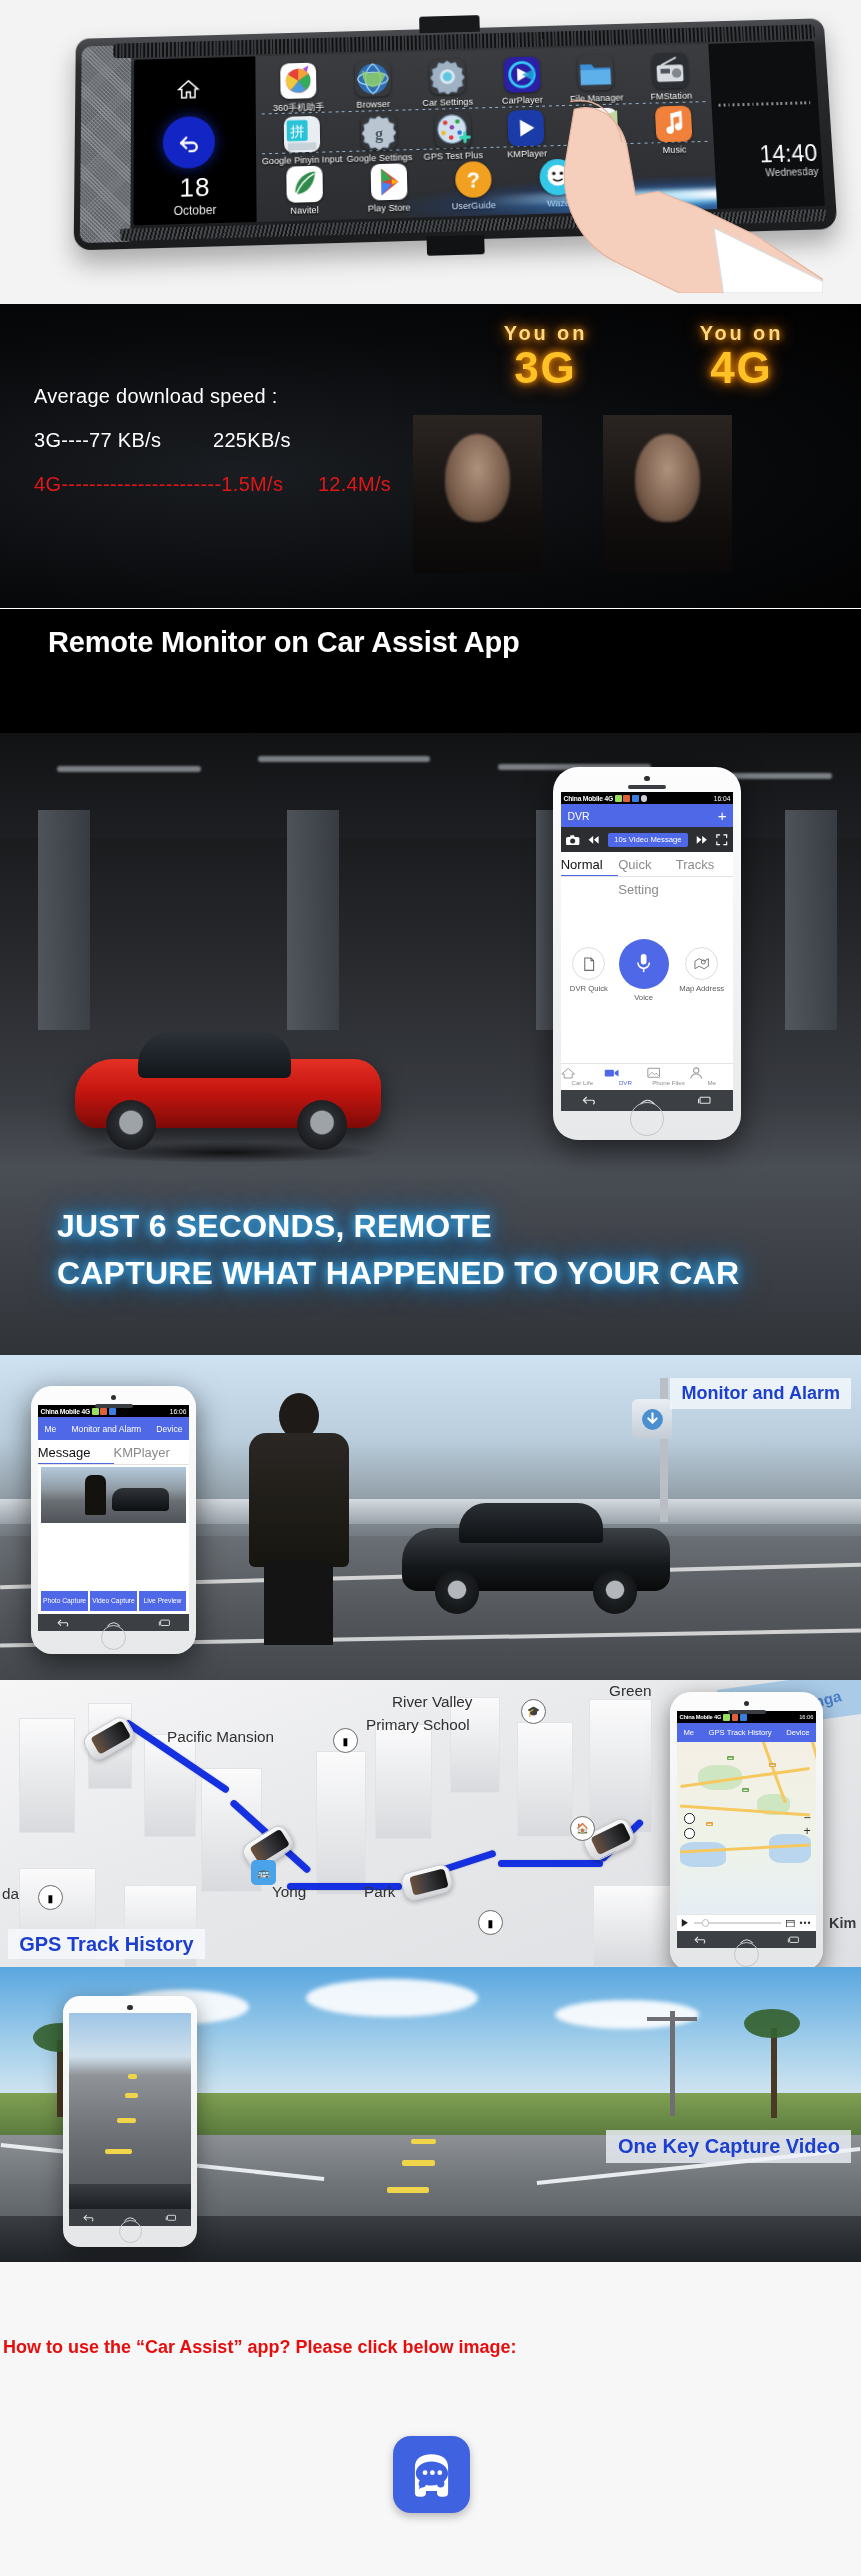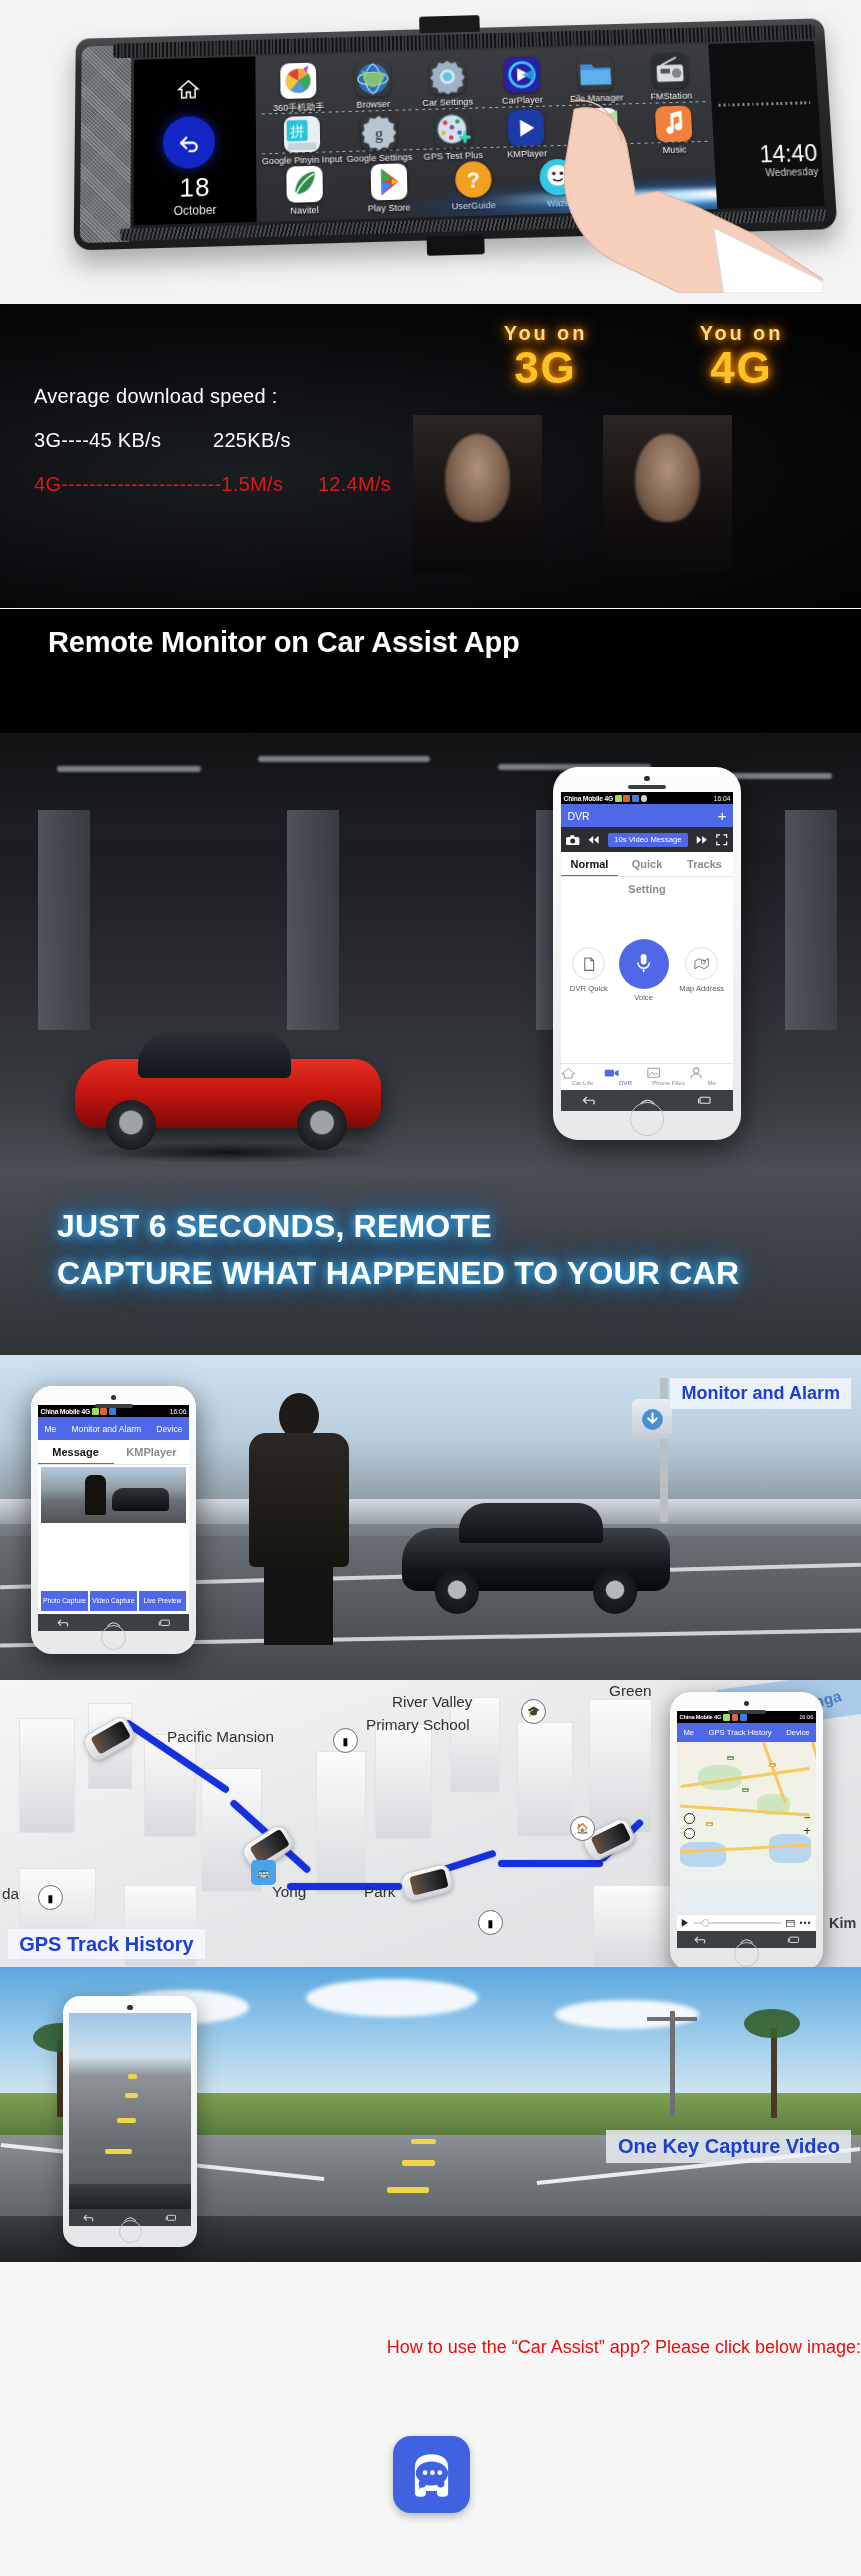--- a/index.html
+++ b/index.html
@@ -136,21 +136,21 @@
      justify-content:space-between; padding:0 6.7px; font-size:10.5px; }
   .pbar .mid{ font-size:9.6px; }
   .pvideo{ height:96px; background:linear-gradient(180deg,#2f3237 0%,#4b4f56 42%,#6b7077 70%,#3a3d42 100%); position:relative;}
   .pvideo .ovl{ position:absolute; left:0; right:0; top:9.6px; text-align:center; color:#cfd3d8; font-size:8.6px; letter-spacing:1px;}
   .pvideo .sign{ position:absolute; left:50%; top:44px; margin-left:-23px; padding:1px 4.8px; font-size:6.7px;
      background:#3b46c8; color:#fff; border-radius:1.9px; }
   .pvideo .lamp{ position:absolute; height:2.9px; background:#e9eef5; opacity:.75; border-radius:1.9px;}
   .pctrl{ height:25px; background:#2c2e31; display:flex; align-items:center; justify-content:space-between; padding:0 5.7px;}
   .pctrl .cap{ background:#4f68e8; color:#fff; font-size:7.7px; padding:2.9px 6.7px; border-radius:1.9px;}
   .ptabs{ height:25px; display:flex; border-bottom:1px solid #e2e2e2;}
-  .ptabs div{ flex:1; text-align:center; font-size:11px; color:#8b8b8b; line-height:25px;font-weight:bold;}
+  .ptabs div{ flex:1; text-align:left; font-size:13px; color:#8b8b8b; line-height:25px;}
   .ptabs div.on{ color:#111; border-bottom:1.9px solid #4f68e8;}
   .pbody{ flex:1; display:flex; align-items:center; justify-content:space-around; padding:5.7px 3.8px;}
   .pitem{ text-align:center; font-size:7.7px; color:#5a5a5a;}
   .pitem .circ{ width:33px;height:33px;border-radius:50%;border:1px solid #dcdcdc;margin:0 auto 3.8px;
      display:flex;align-items:center;justify-content:center;}
   .pitem.voice .circ{ width:50px;height:50px;background:#4f68e8;border:none;}
   .pnav{ height:27px; display:flex; border-top:1px solid #e4e4e4;}
   .pnav div{ flex:1; text-align:center; font-size:6.2px; color:#8d8d8d; padding-top:2.9px;}
   .pnav div.on{ color:#4f68e8;}
   .pnav .gl{ display:block; height:12.4px; }
@@ -240,22 +240,22 @@
       background:rgba(238,243,249,.80); color:#1c3fcf; font-weight:bold; font-size:20px;}
   .cphone{ position:absolute; left:59px; top:1996px; width:134px; height:256px; border-radius:19px;
       background:linear-gradient(180deg,#fdfdfd,#e4e6e8); padding:19px 5.7px 23px;
       box-shadow:0 7.7px 21px rgba(0,0,0,.4);}
   .croad{ flex:1; background:linear-gradient(180deg,#9ec4e6 0%,#cfe0ec 22%,#8f9397 32%,#6d7175 62%,#4d5155 100%); position:relative;}
   .croad .cdash{ position:absolute; height:4.8px; background:#f0d44a; border-radius:1.9px;}
   .cdash-bar{ height:17px; background:#3c3f43; display:flex; align-items:center; justify-content:space-around;}
 
   
   .sec-foot{ position:absolute; left:0; top:2262px; width:861px; height:314px; background:#f7f7f7;}
-  .foot-q{ position:absolute; left:3px; right:0; top:75px; text-align:right; color:#e80d0d;
-      font-size:18px; font-weight:normal; }
+  .foot-q{ position:absolute; left:3px; right:0; top:75px; text-align:left; color:#e80d0d;
+      font-size:18px; font-weight:bold; }
   .app-icon{ position:absolute; left:50%; margin-left:-38px; top:174px; width:77px; height:77px;
       border-radius:18px; background:#3f62e0; box-shadow:0 3.8px 8.6px rgba(0,0,0,.25);
       display:flex; align-items:center; justify-content:center; }
 
   svg{ display:block; }
 </style>
 </head>
 <body>
 
 <div class="sec-device">
@@ -506,21 +506,21 @@
   <span class="small">You on</span>
   <span class="big">4G</span>
 </div>
 
 <div class="face f1"></div>
 <div class="face f2"></div>
 
 <div class="speedblk">
   <div class="l1">Average download speed :</div>
   <div class="l2">
-    <span>3G----45 KB/s</span>
+    <span>3G----77 KB/s</span>
     <span class="gap-a"></span>
     <span>225KB/s</span>
   </div>
   <div class="l3">
     <span>4G-----------------------1.5M/s</span>
     <span class="gap-b"></span>
     <span>12.4M/s</span>
   </div>
 </div>
 

